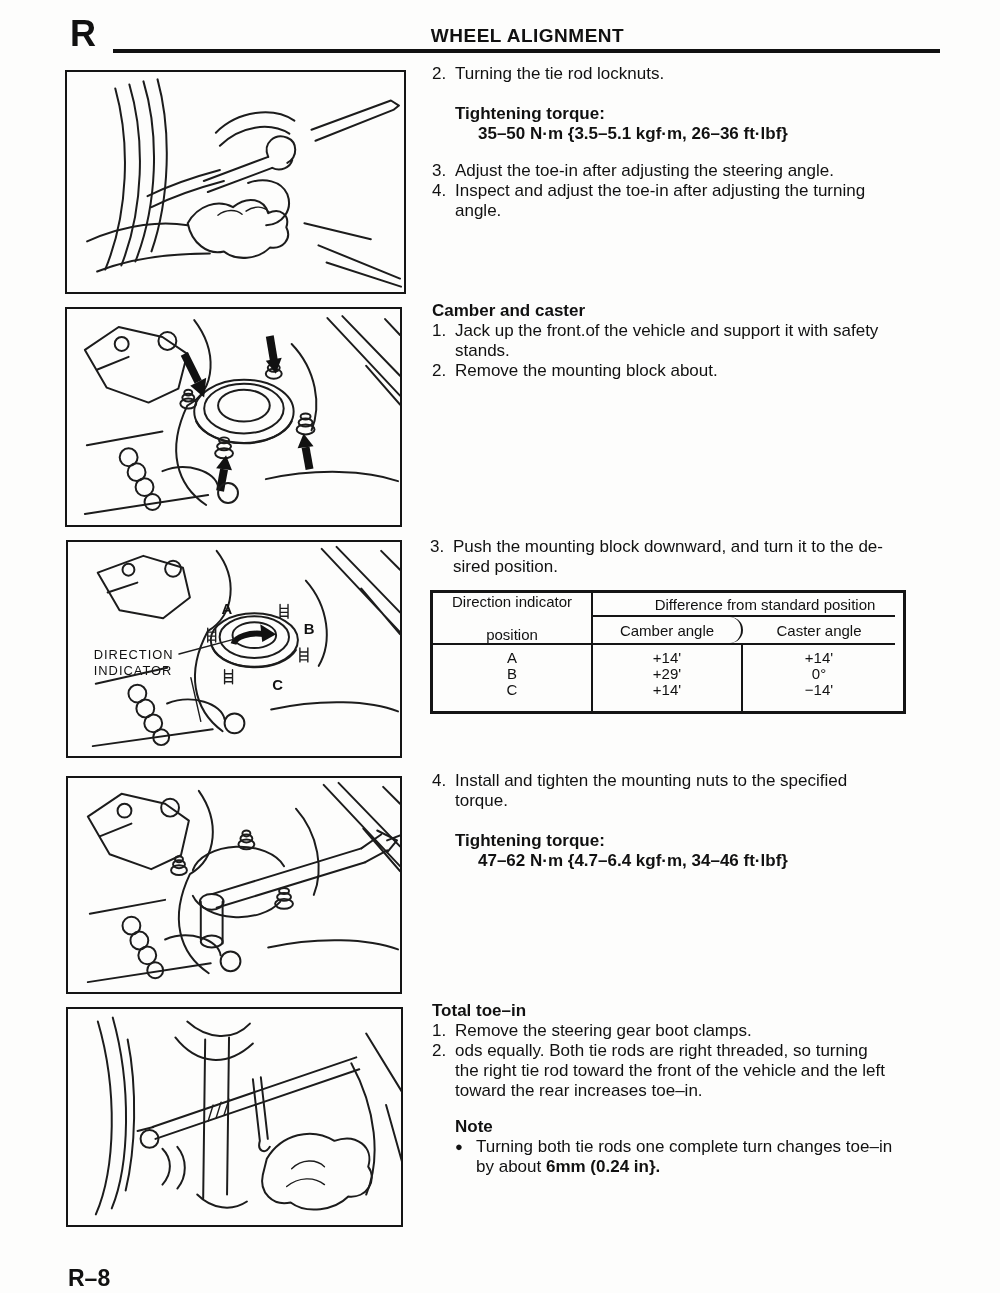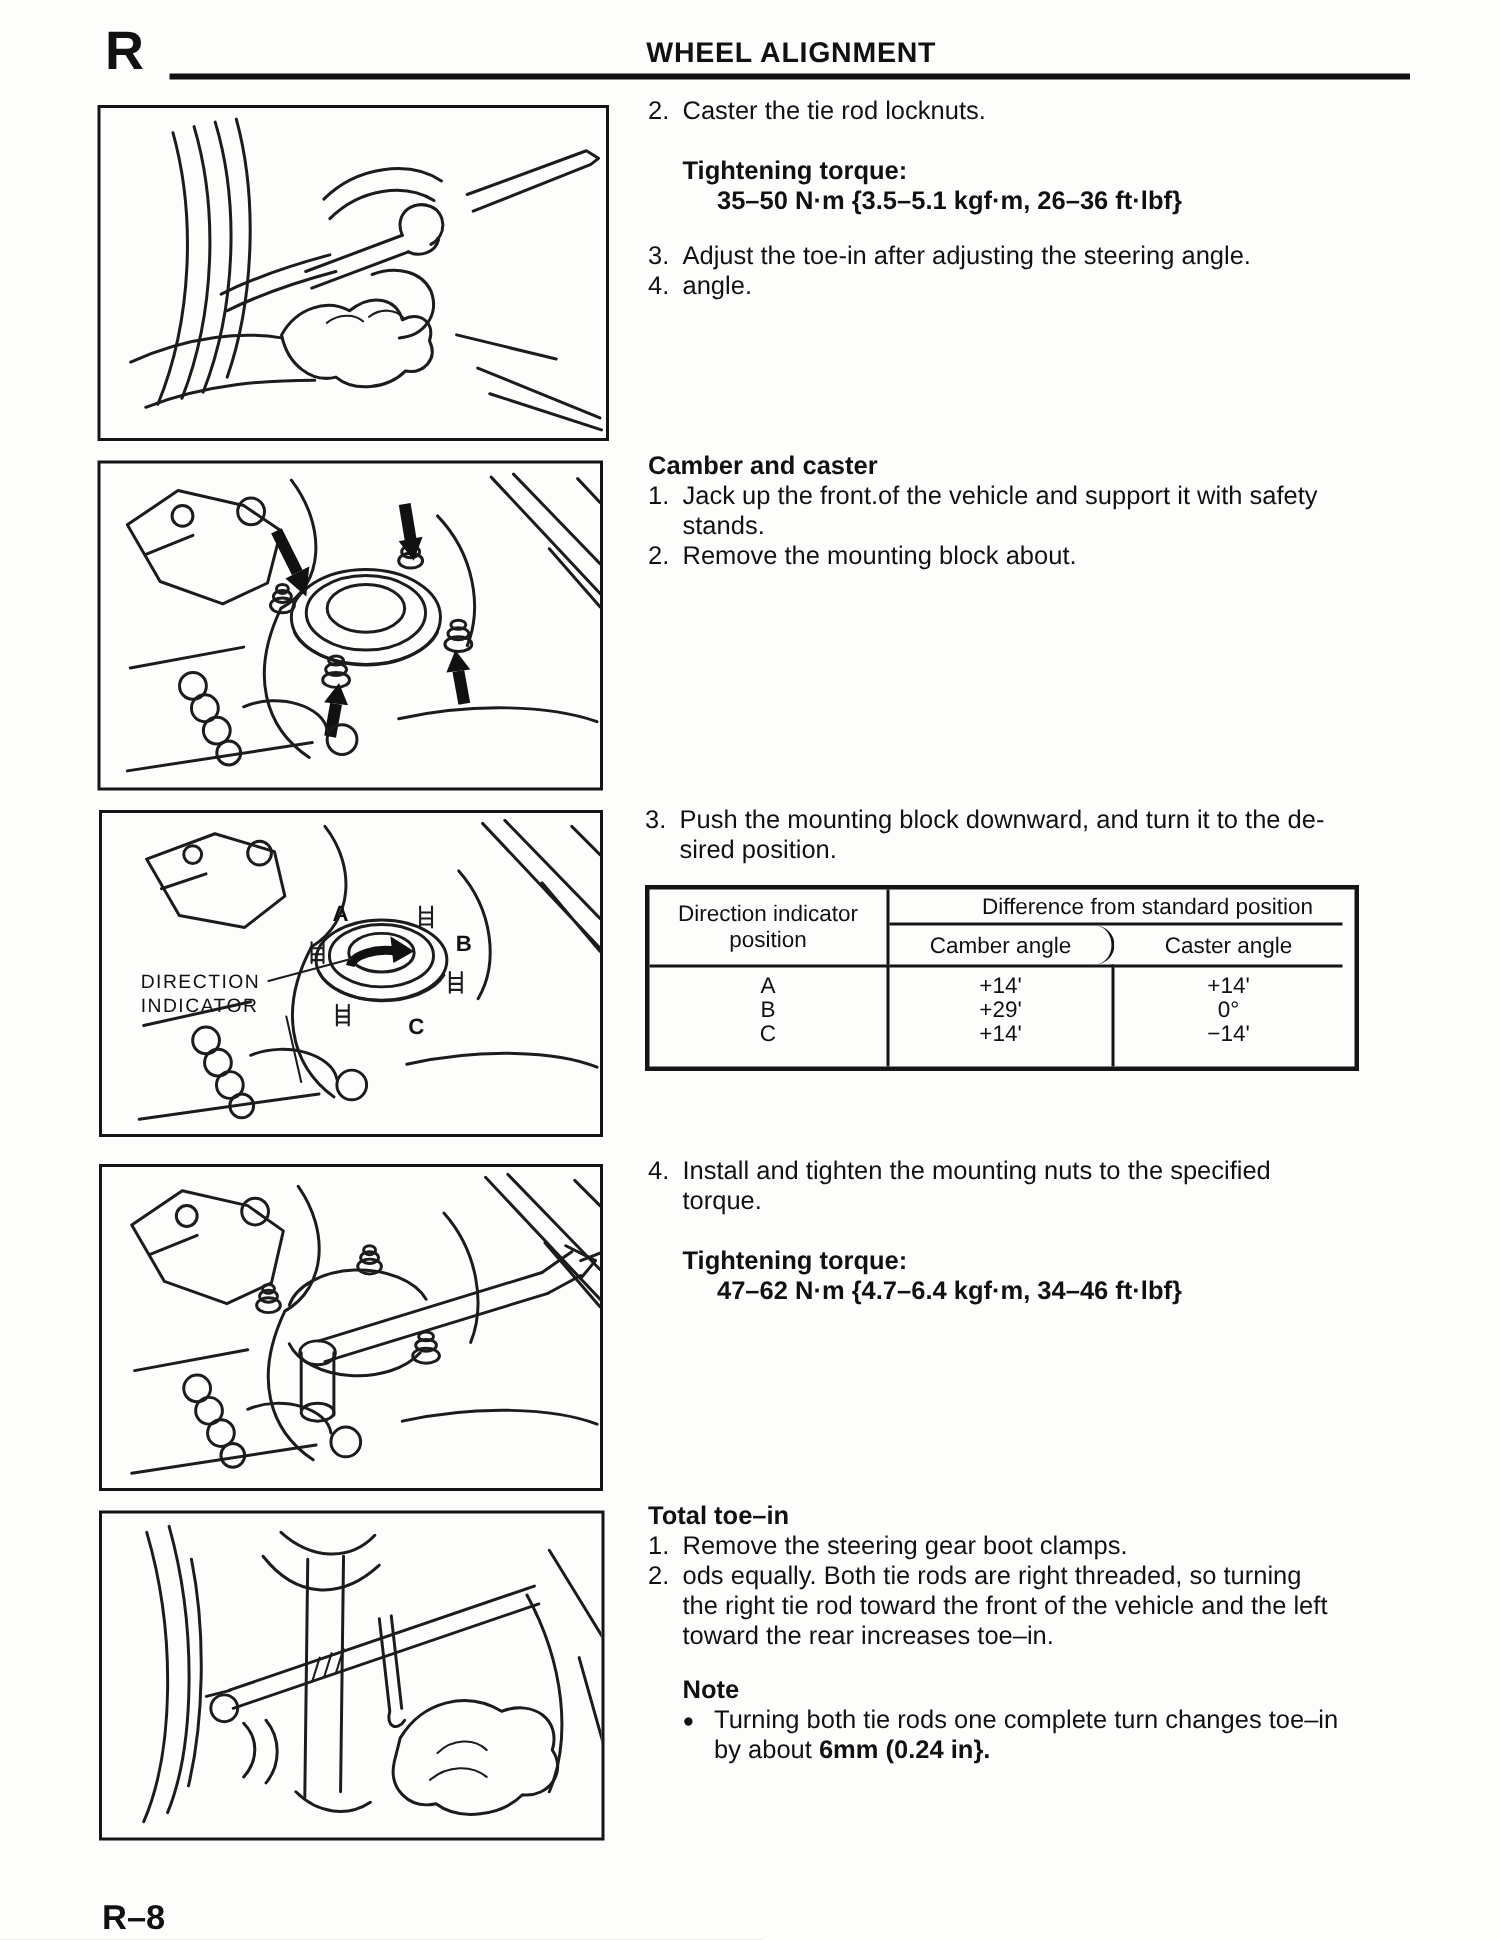--- a/index.html
+++ b/index.html
@@ -33,21 +33,21 @@
   .heading{font-weight:bold;}
   
   .spec-table{
     margin-top:13px;width:470px;border:3px solid #151515;
     display:grid;grid-template-columns:160px 150px 152px;
     grid-template-rows:24px 26px 68px;
     font-size:15px;line-height:17px;text-align:center;background:#fdfdfc;
   }
   .spec-table>div{box-sizing:border-box;}
   .tc1{grid-row:1/3;grid-column:1;border-right:2px solid #151515;
-       display:flex;flex-direction:column;justify-content:center;}
+       display:flex;flex-direction:column;justify-content:space-between;}
   .tgroup{grid-column:2/4;grid-row:1;border-bottom:2px solid #151515;
        display:flex;align-items:center;justify-content:center;padding-left:42px;}
   .tsub1{grid-column:2;grid-row:2;border-right:2px solid #151515;
        display:flex;align-items:center;justify-content:center;border-radius:13px;}
   .tsub2{grid-column:3;grid-row:2;display:flex;align-items:center;justify-content:center;}
   .tbody{border-top:2px solid #151515;padding-top:5px;}
   .tbody.r{border-right:2px solid #151515;}
   .tbody div{line-height:16px;}
   
   .note{margin-left:23px;margin-top:16px;}
@@ -215,33 +215,34 @@
       <path class="ln" d="M200,150 C215,125 245,118 268,132 C290,124 308,138 302,158 C312,172 300,190 282,188 C268,202 240,206 224,194 C206,198 192,184 196,166 Z"></path>
       <path class="lnthin" d="M225,160 C235,150 250,150 258,158 M220,178 C232,168 248,168 258,176"></path>
       <circle class="ln" cx="82" cy="130" r="9"></circle>
       <path class="ln" d="M95,140 C105,150 105,165 95,176 M110,138 C120,150 120,168 110,180 M130,186 C145,201 165,203 180,193"></path>
     </svg>
   </div>
 
   <div class="abs" style="left:432px;top:64px;width:512px;">
     <div class="step">
       <span class="num">2.</span>
-      <span class="txt">Caster the tie rod locknuts.</span>
+      <span class="txt">Turning the tie rod locknuts.</span>
     </div>
     <div class="torque">
       <div>Tightening torque:</div>
       <div class="val">35–50 N·m {3.5–5.1 kgf·m, 26–36 ft·lbf}</div>
     </div>
     <div class="step">
       <span class="num">3.</span>
       <span class="txt">Adjust the toe-in after adjusting the steering angle.</span>
     </div>
     <div class="step">
       <span class="num">4.</span>
       <span class="txt">
+        <div>Inspect and adjust the toe-in after adjusting the turning</div>
         <div>angle.</div>
       </span>
     </div>
   </div>
 
   <div class="abs" style="left:432px;top:301px;width:512px;">
     <div class="heading">Camber and caster</div>
     <div class="step">
       <span class="num">1.</span>
       <span class="txt">

